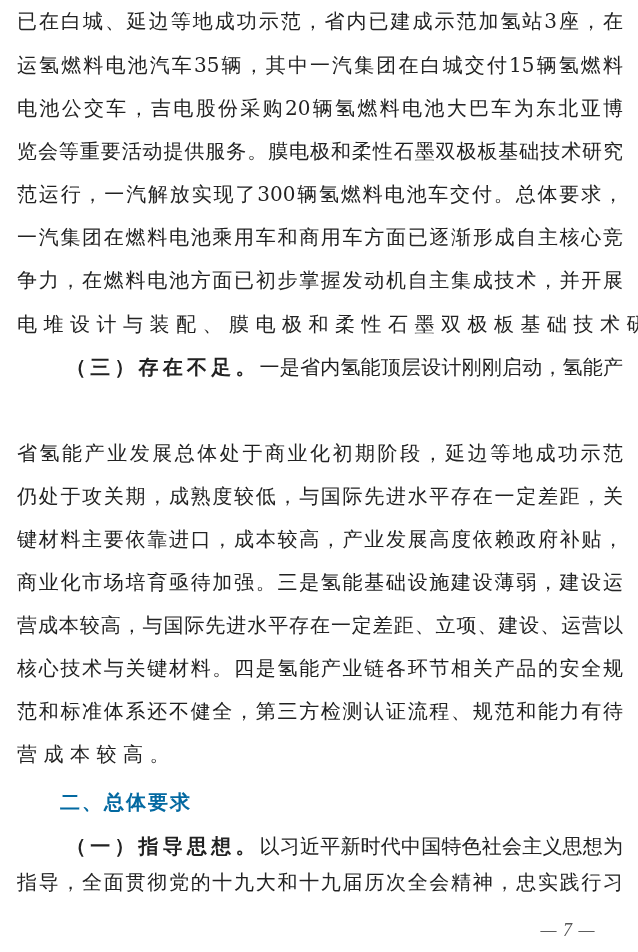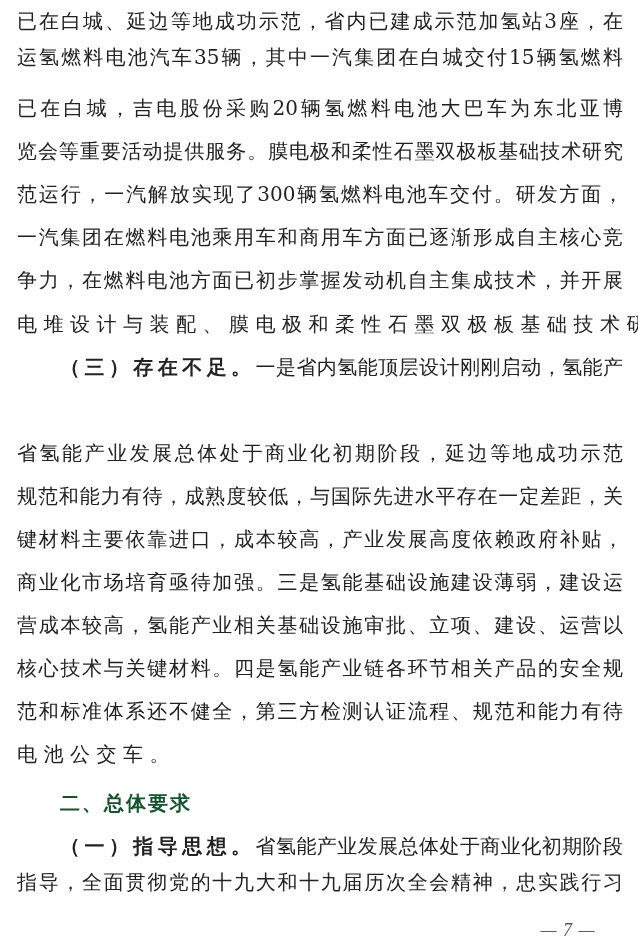--- a/index.html
+++ b/index.html
@@ -39,31 +39,32 @@
     text-align-last: left;
     letter-spacing: 6.5px;
   }
   .line.indent {
     left: 60px;
     width: 563px;
   }
   .lead {
     font-weight: bold;
     letter-spacing: 4px;
+    margin-left: 6px;
   }
   .heading {
     position: absolute;
     left: 60px;
     height: 43px;
     line-height: 43px;
     font-size: 20px;
     font-weight: bold;
-    font-family: Liberation Serif, serif;
+    font-family: Liberation Mono, monospace;
     letter-spacing: 2px;
-    color: #14532d;
+    color: #0369a1;
   }
   .page-number {
     position: absolute;
     left: 522px;
     top: 918px;
     width: 92px;
     height: 24px;
     line-height: 24px;
     font-size: 18px;
     text-align: center;
@@ -72,41 +73,41 @@
     font-family: "Liberation Serif", serif;
     letter-spacing: 1px;
   }
 </style>
 </head>
 <body>
 
 <div class="page">
 
   <div class="line" style="top:0px">已在白城、延边等地成功示范，省内已建成示范加氢站3座，在</div>
-  <div class="line" style="top:36px">运氢燃料电池汽车35辆，其中一汽集团在白城交付15辆氢燃料</div>
-  <div class="line" style="top:87px">已在白城，吉电股份采购20辆氢燃料电池大巴车为东北亚博</div>
+  <div class="line" style="top:44px">运氢燃料电池汽车35辆，其中一汽集团在白城交付15辆氢燃料</div>
+  <div class="line" style="top:87px">电池公交车，吉电股份采购20辆氢燃料电池大巴车为东北亚博</div>
   <div class="line" style="top:130px">览会等重要活动提供服务。膜电极和柔性石墨双极板基础技术研究</div>
-  <div class="line" style="top:173px">范运行，一汽解放实现了300辆氢燃料电池车交付。研发方面，</div>
+  <div class="line" style="top:173px">范运行，一汽解放实现了300辆氢燃料电池车交付。总体要求，</div>
   <div class="line" style="top:216px">一汽集团在燃料电池乘用车和商用车方面已逐渐形成自主核心竞</div>
   <div class="line" style="top:259px">争力，在燃料电池方面已初步掌握发动机自主集成技术，并开展</div>
   <div class="line last" style="top:303px">电堆设计与装配、膜电极和柔性石墨双极板基础技术研究。</div>
 
   <div class="line indent" style="top:346px">
     <span class="lead">（三）存在不足。</span><span>一是省内氢能顶层设计刚刚启动，氢能产</span>
   </div>
   <div class="line" style="top:432px">省氢能产业发展总体处于商业化初期阶段，延边等地成功示范</div>
-  <div class="line" style="top:475px">规范和能力有待，成熟度较低，与国际先进水平存在一定差距，关</div>
+  <div class="line" style="top:475px">仍处于攻关期，成熟度较低，与国际先进水平存在一定差距，关</div>
   <div class="line" style="top:561px">商业化市场培育亟待加强。三是氢能基础设施建设薄弱，建设运</div>
   <div class="line" style="top:518px">键材料主要依靠进口，成本较高，产业发展高度依赖政府补贴，</div>
-  <div class="line" style="top:604px">营成本较高，氢能产业相关基础设施审批、立项、建设、运营以</div>
+  <div class="line" style="top:604px">营成本较高，与国际先进水平存在一定差距、立项、建设、运营以</div>
   <div class="line" style="top:647px">核心技术与关键材料。四是氢能产业链各环节相关产品的安全规</div>
   <div class="line" style="top:690px">范和标准体系还不健全，第三方检测认证流程、规范和能力有待</div>
-  <div class="line last" style="top:733px">电池公交车。</div>
+  <div class="line last" style="top:733px">营成本较高。</div>
 
   <div class="heading" style="top:782px">二、总体要求</div>
 
   <div class="line indent" style="top:825px">
-    <span class="lead">（一）指导思想。</span><span>省氢能产业发展总体处于商业化初期阶段</span>
+    <span class="lead">（一）指导思想。</span><span>以习近平新时代中国特色社会主义思想为</span>
   </div>
   <div class="line" style="top:861px">指导，全面贯彻党的十九大和十九届历次全会精神，忠实践行习</div>
 
   <div class="page-number">— 7 —</div>
 </div>
 
 </body></html>

